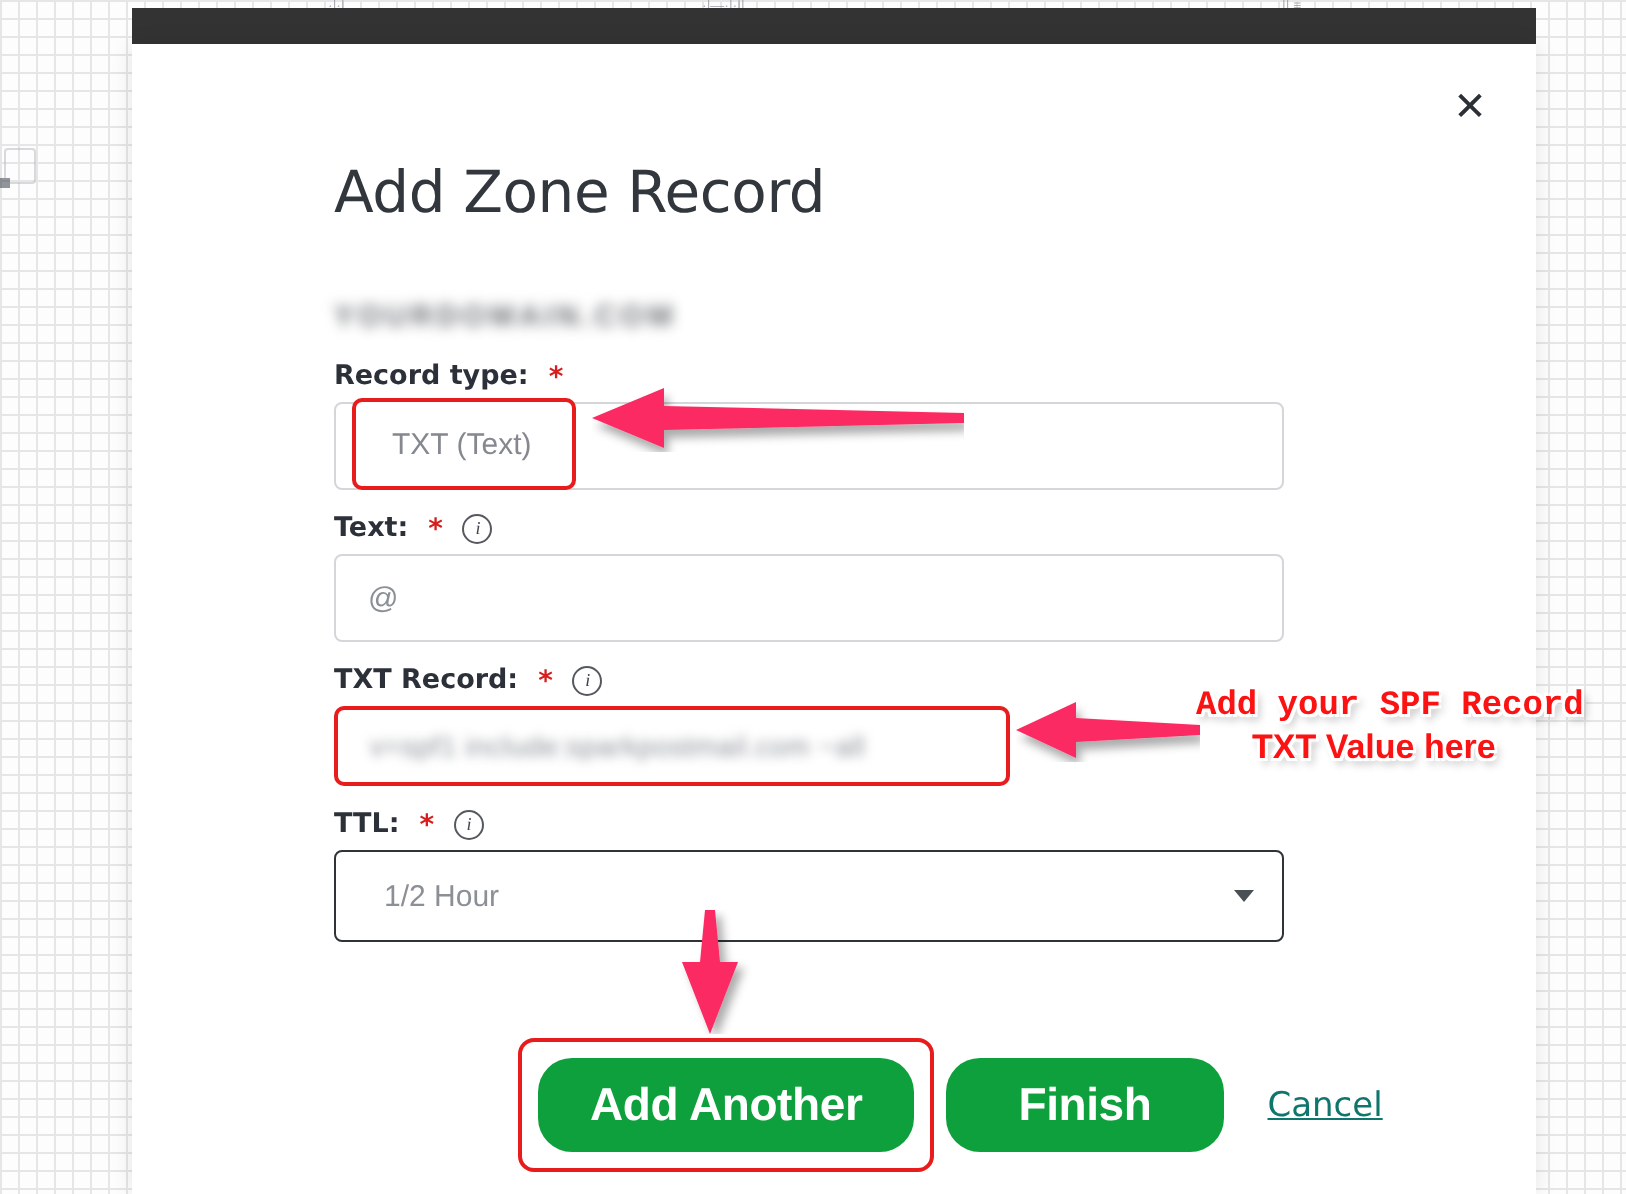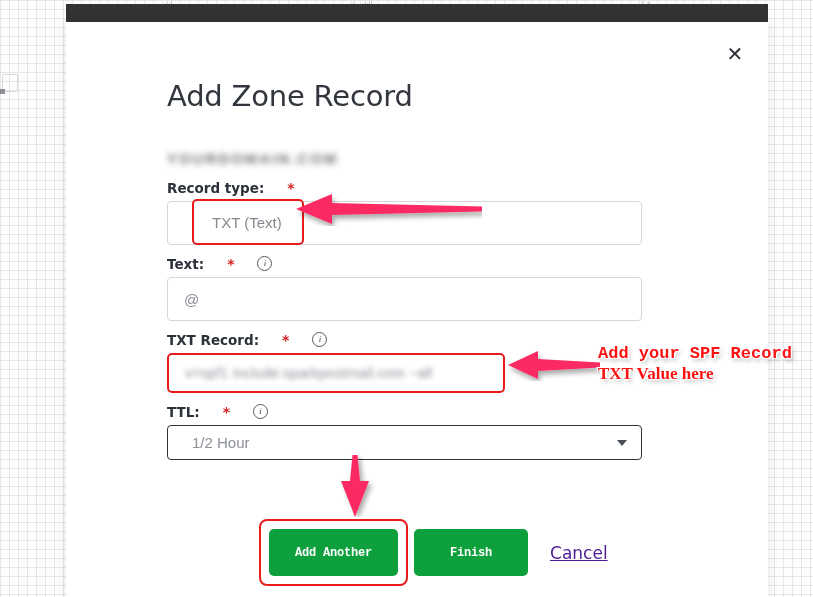--- a/index.html
+++ b/index.html
@@ -135,21 +135,22 @@
     top: 158px;
     width: 475px;
   }
   .field-block { position: relative; margin-bottom: 11px; }
 
   .field-label {
     font-size: 13.5px;
     font-weight: bold;
     color: #2c3038;
     display: flex;
-    gap: 23px;
+    align-items: center;
+    gap: 10px;
     margin-bottom: 5px;
     font-family: "DejaVu Sans", sans-serif;
   }
   .req-asterisk {
     color: #d81d1d;
     font-size: 14px;
     font-weight: bold;
     line-height: 1;
     position: relative;
     top: 1px;
@@ -185,21 +186,21 @@
     font-family: "Liberation Sans", sans-serif;
   }
 
   
   #record-type-input {
     position: relative;
     padding-left: 0;
   }
   #record-type-value {
     position: absolute;
-    left: 24px;
+    left: 8px;
     top: -3px;
     height: 46px;
     width: 112px;
     box-sizing: border-box;
     border: 2px solid #e81c1c;
     border-radius: 5px;
     background: #fff;
     display: flex;
     align-items: center;
     padding-left: 18px;
@@ -217,21 +218,21 @@
   #txt-value-text {
     filter: blur(2.6px);
     color: #8b8f96;
     font-size: 14px;
     letter-spacing: .3px;
     user-select: none;
   }
 
   
   #ttl-select {
-    height: 35px;
+    height: 46px;
     border: 1px solid #2f3238;
     border-radius: 4px;
     position: relative;
   }
   #ttl-caret {
     position: absolute;
     right: 14px;
     top: 50%;
     transform: translateY(-50%);
     width: 0; height: 0;
@@ -245,41 +246,41 @@
     position: absolute;
     left: 193px;
     top: 497px;
     display: flex;
     align-items: center;
     gap: 0;
   }
   .green-btn {
     background: #0da03c;
     color: #ffffff;
-    font-size: 12px;
+    font-size: 23px;
     font-weight: bold;
     border: none;
-    border-radius: 5px;
+    border-radius: 17px;
     height: 47px;
     padding: 0 26px;
     cursor: pointer;
-    font-family: Liberation Mono, monospace;
+    font-family: Liberation Sans, sans-serif;
     letter-spacing: -0.2px;
   }
   #add-another-wrap {
     position: relative;
     padding: 8px;
     border: 2px solid #e81c1c;
     border-radius: 8px;
     background: #ffffff;
     margin-right: 6px;
   }
   #finish-button { padding: 0 36px; }
   #cancel-link {
-    color: #4c1d95;
+    color: #0f766e;
     font-size: 17px;
     text-decoration: underline;
     margin-left: 22px;
     cursor: pointer;
     font-family: "DejaVu Sans", sans-serif;
     font-weight: normal;
   }
 
   
   #annotation-layer {
@@ -396,21 +397,21 @@
 
   <svg class="anno-arrow" style="left:508px; top:349px;" width="92" height="32">
     <defs>
       <filter id="sh2" x="-30%" y="-30%" width="170%" height="190%">
         <feDropShadow dx="2" dy="4" stdDeviation="2.4" flood-color="#000" flood-opacity="0.33"></feDropShadow>
       </filter>
     </defs>
     <polygon points="0,16 30,2 30,10 92,13.5 92,18.5 30,22 30,30" fill="#fb2b63" filter="url(#sh2)"></polygon>
   </svg>
   <div class="anno-text" style="left:598px; top:344px;font-family:Liberation Mono, monospace;">Add your SPF Record</div>
-  <div class="anno-text" style="left:598px; top:364px;font-family:Liberation Serif, serif;">TXT Value here</div>
+  <div class="anno-text" style="left:626px; top:364px;">TXT Value here</div>
 
 
   <svg class="anno-arrow" style="left:336px; top:455px;" width="40" height="62">
     <defs>
       <filter id="sh3" x="-40%" y="-20%" width="190%" height="150%">
         <feDropShadow dx="3" dy="3" stdDeviation="2.4" flood-color="#000" flood-opacity="0.33"></feDropShadow>
       </filter>
     </defs>
     <polygon points="19,62 5,26 14,26 16.5,0 21.5,0 24,26 33,26" fill="#fb2b63" filter="url(#sh3)"></polygon>
   </svg>

